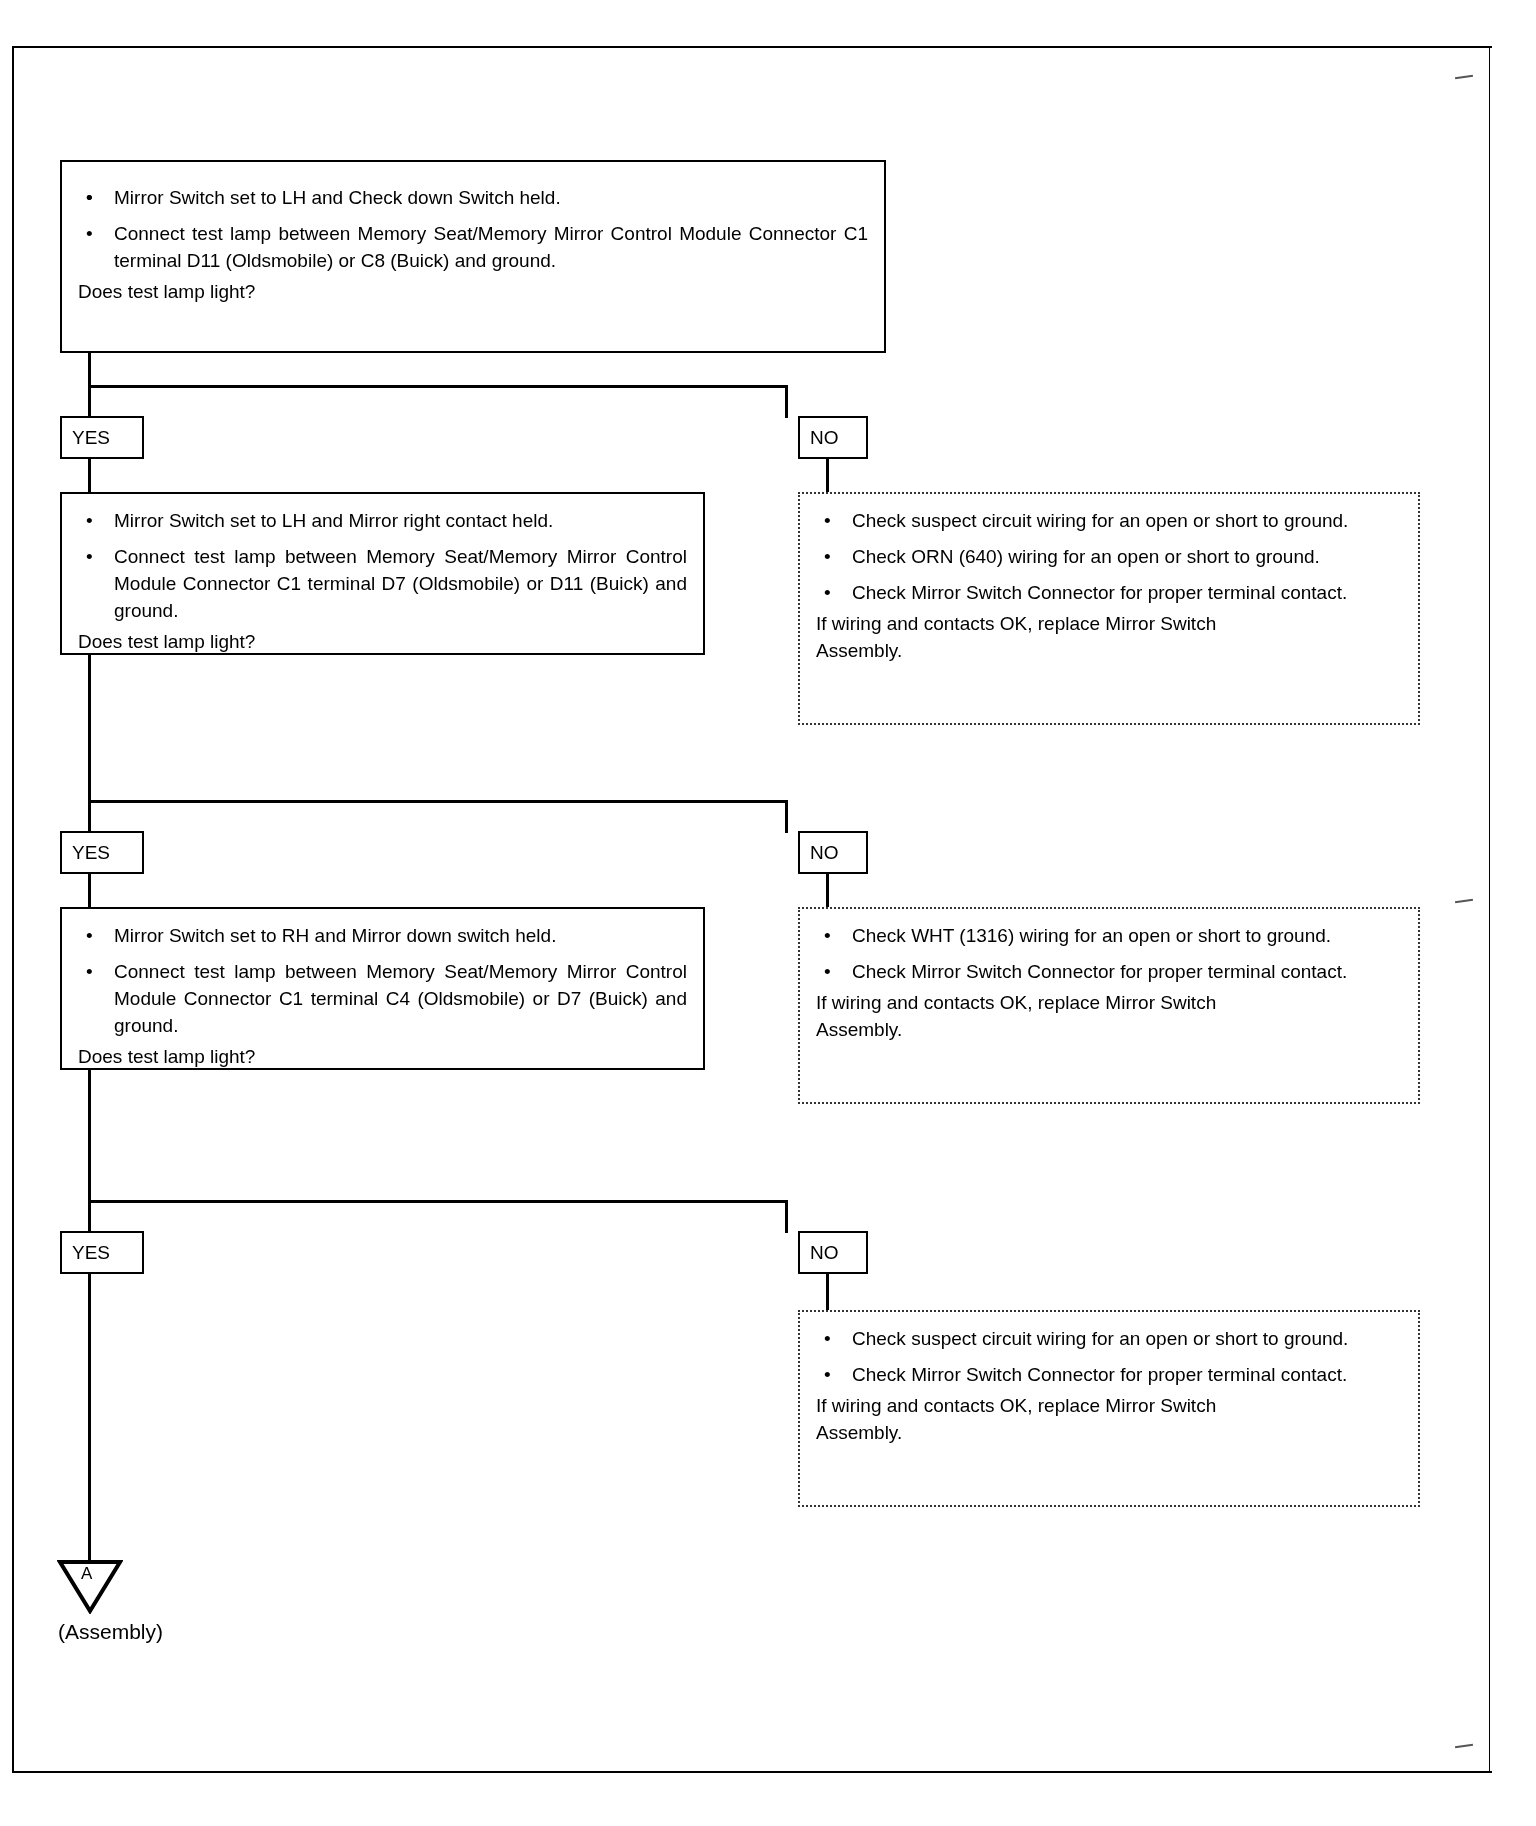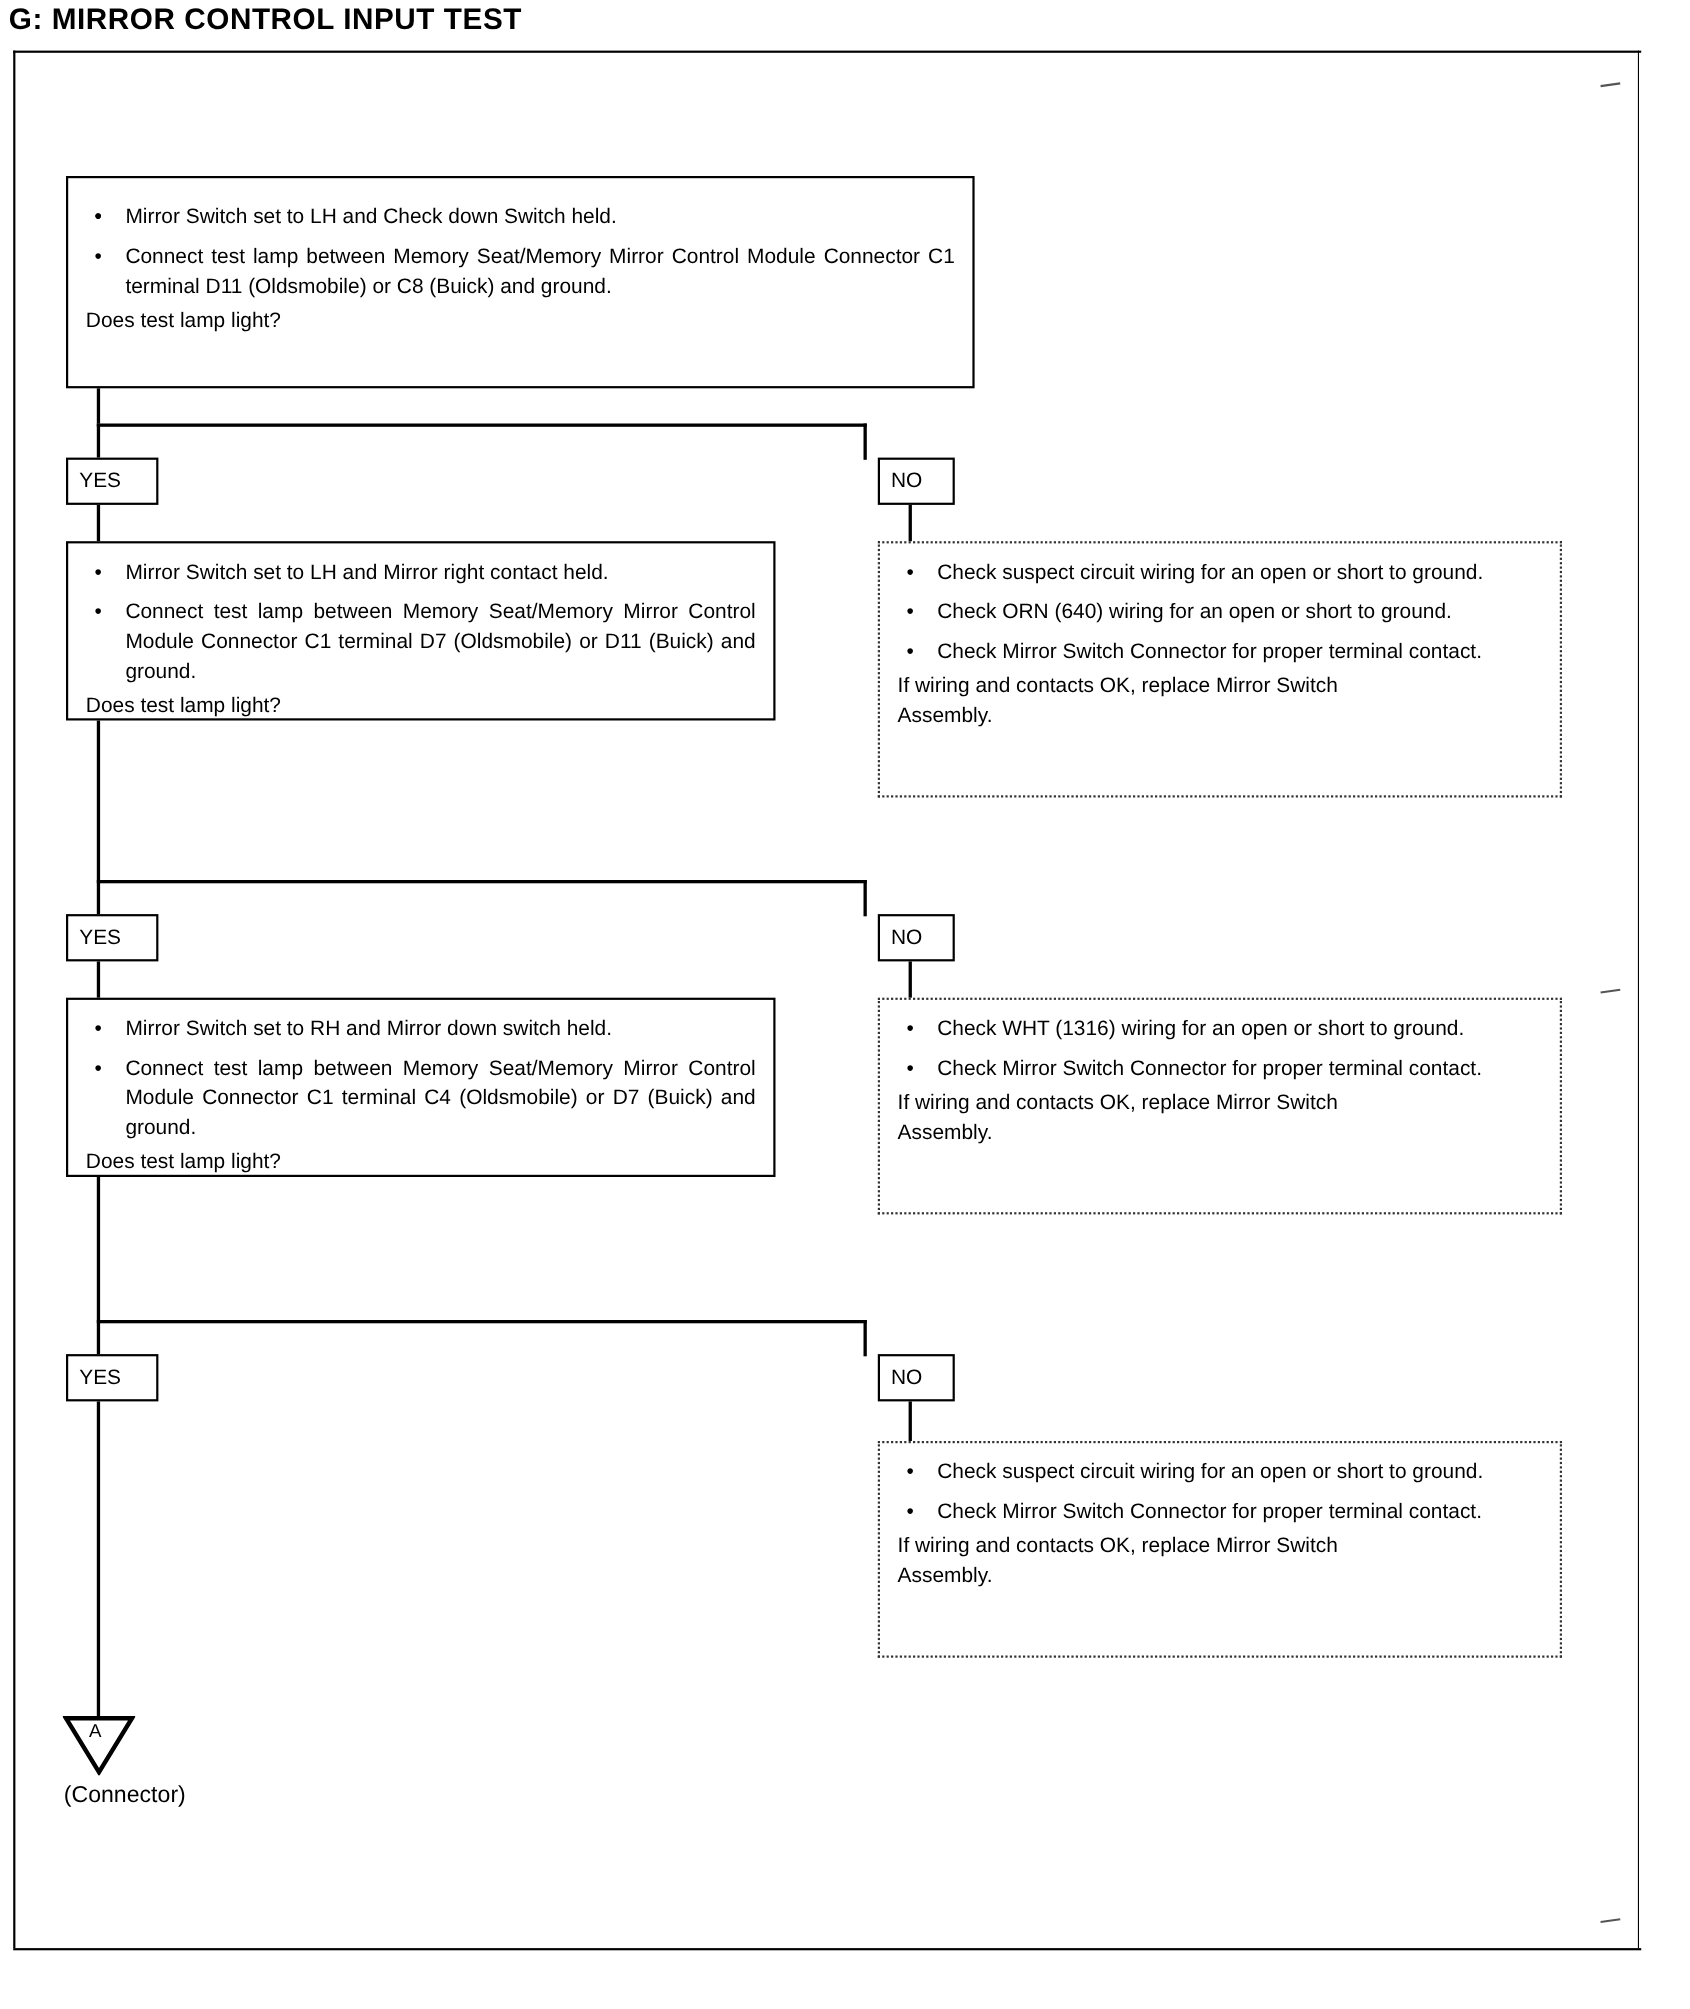--- a/index.html
+++ b/index.html
@@ -154,21 +154,20 @@
     position: absolute;
     font-size: 21px;
     white-space: nowrap;
   }
 </style>
 </head>
 <body>
 
 <div id="page">
 
-  <div class="page-title">G:  MIRROR CONTROL INPUT TEST</div>
 
   <div class="frame-top"></div>
   <div class="frame-left"></div>
   <div class="frame-bottom"></div>
   <div class="frame-right"></div>
   <div class="margin-tick" style="left:1455px; top:76px;"></div>
   <div class="margin-tick" style="left:1455px; top:900px;"></div>
   <div class="margin-tick" style="left:1455px; top:1745px;"></div>
 
   <div class="box solid" style="left:60px; top:160px; width:826px; height:193px;">
@@ -314,15 +313,15 @@
 
   <div class="vline" style="left:88px; top:1274px; height:288px;"></div>
 
   <div class="tri-wrap" style="left:57px; top:1558px;">
     <svg width="66" height="56" viewBox="0 0 66 56">
       <polygon points="3,4 63,4 33,53" fill="#ffffff" stroke="#000000" stroke-width="4"></polygon>
     </svg>
     <span class="tri-label">A</span>
   </div>
 
-  <div class="continued" style="left:58px; top:1620px;">(Connector)</div>
+  <div class="continued" style="left:58px; top:1620px;">(Assembly)</div>
 
 </div>
 
 </body></html>

